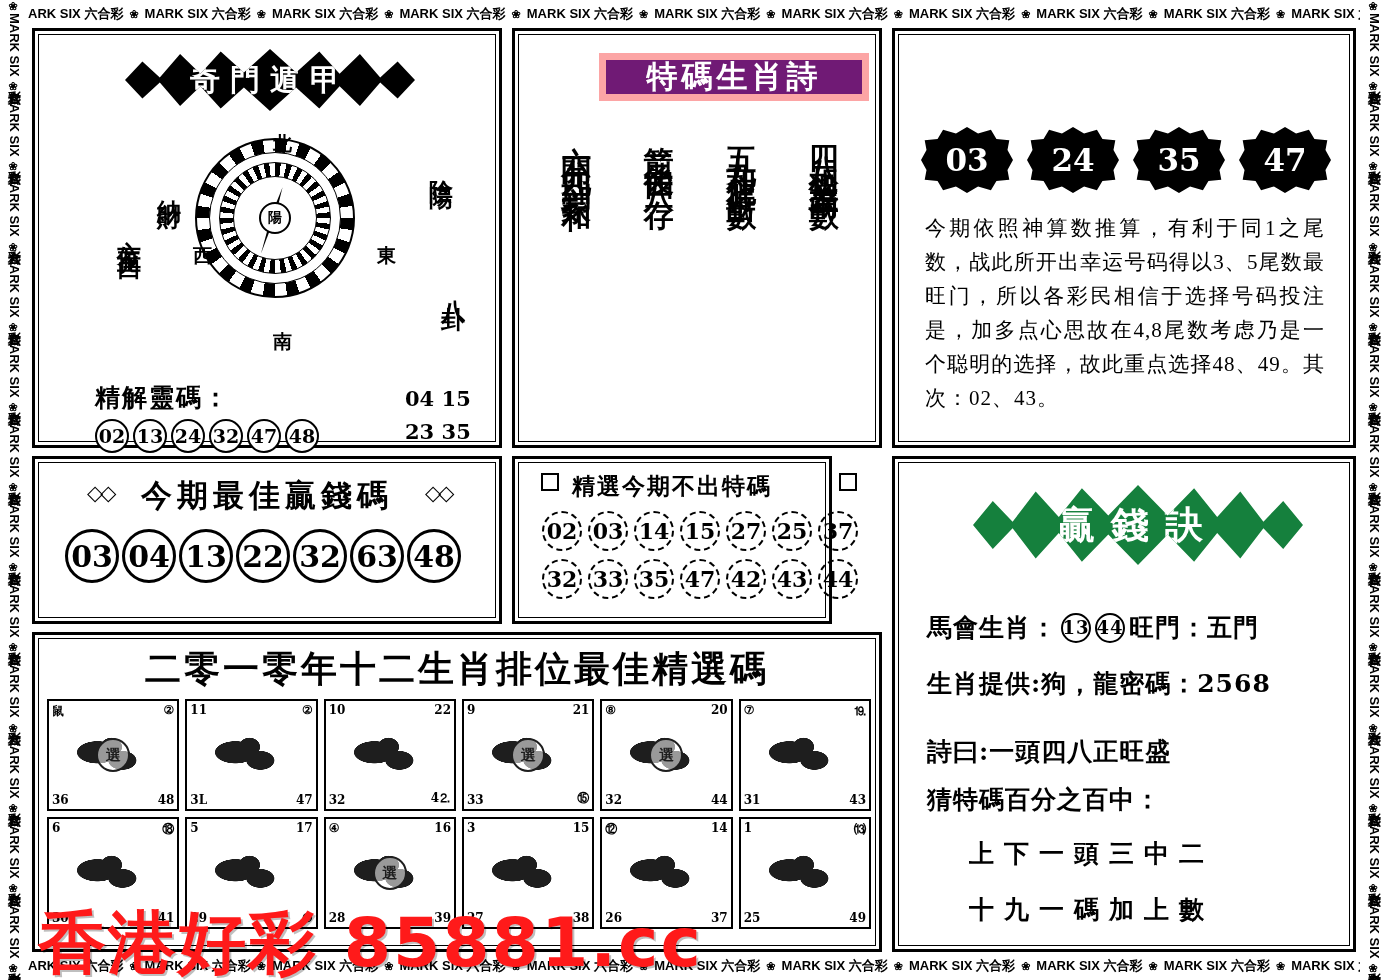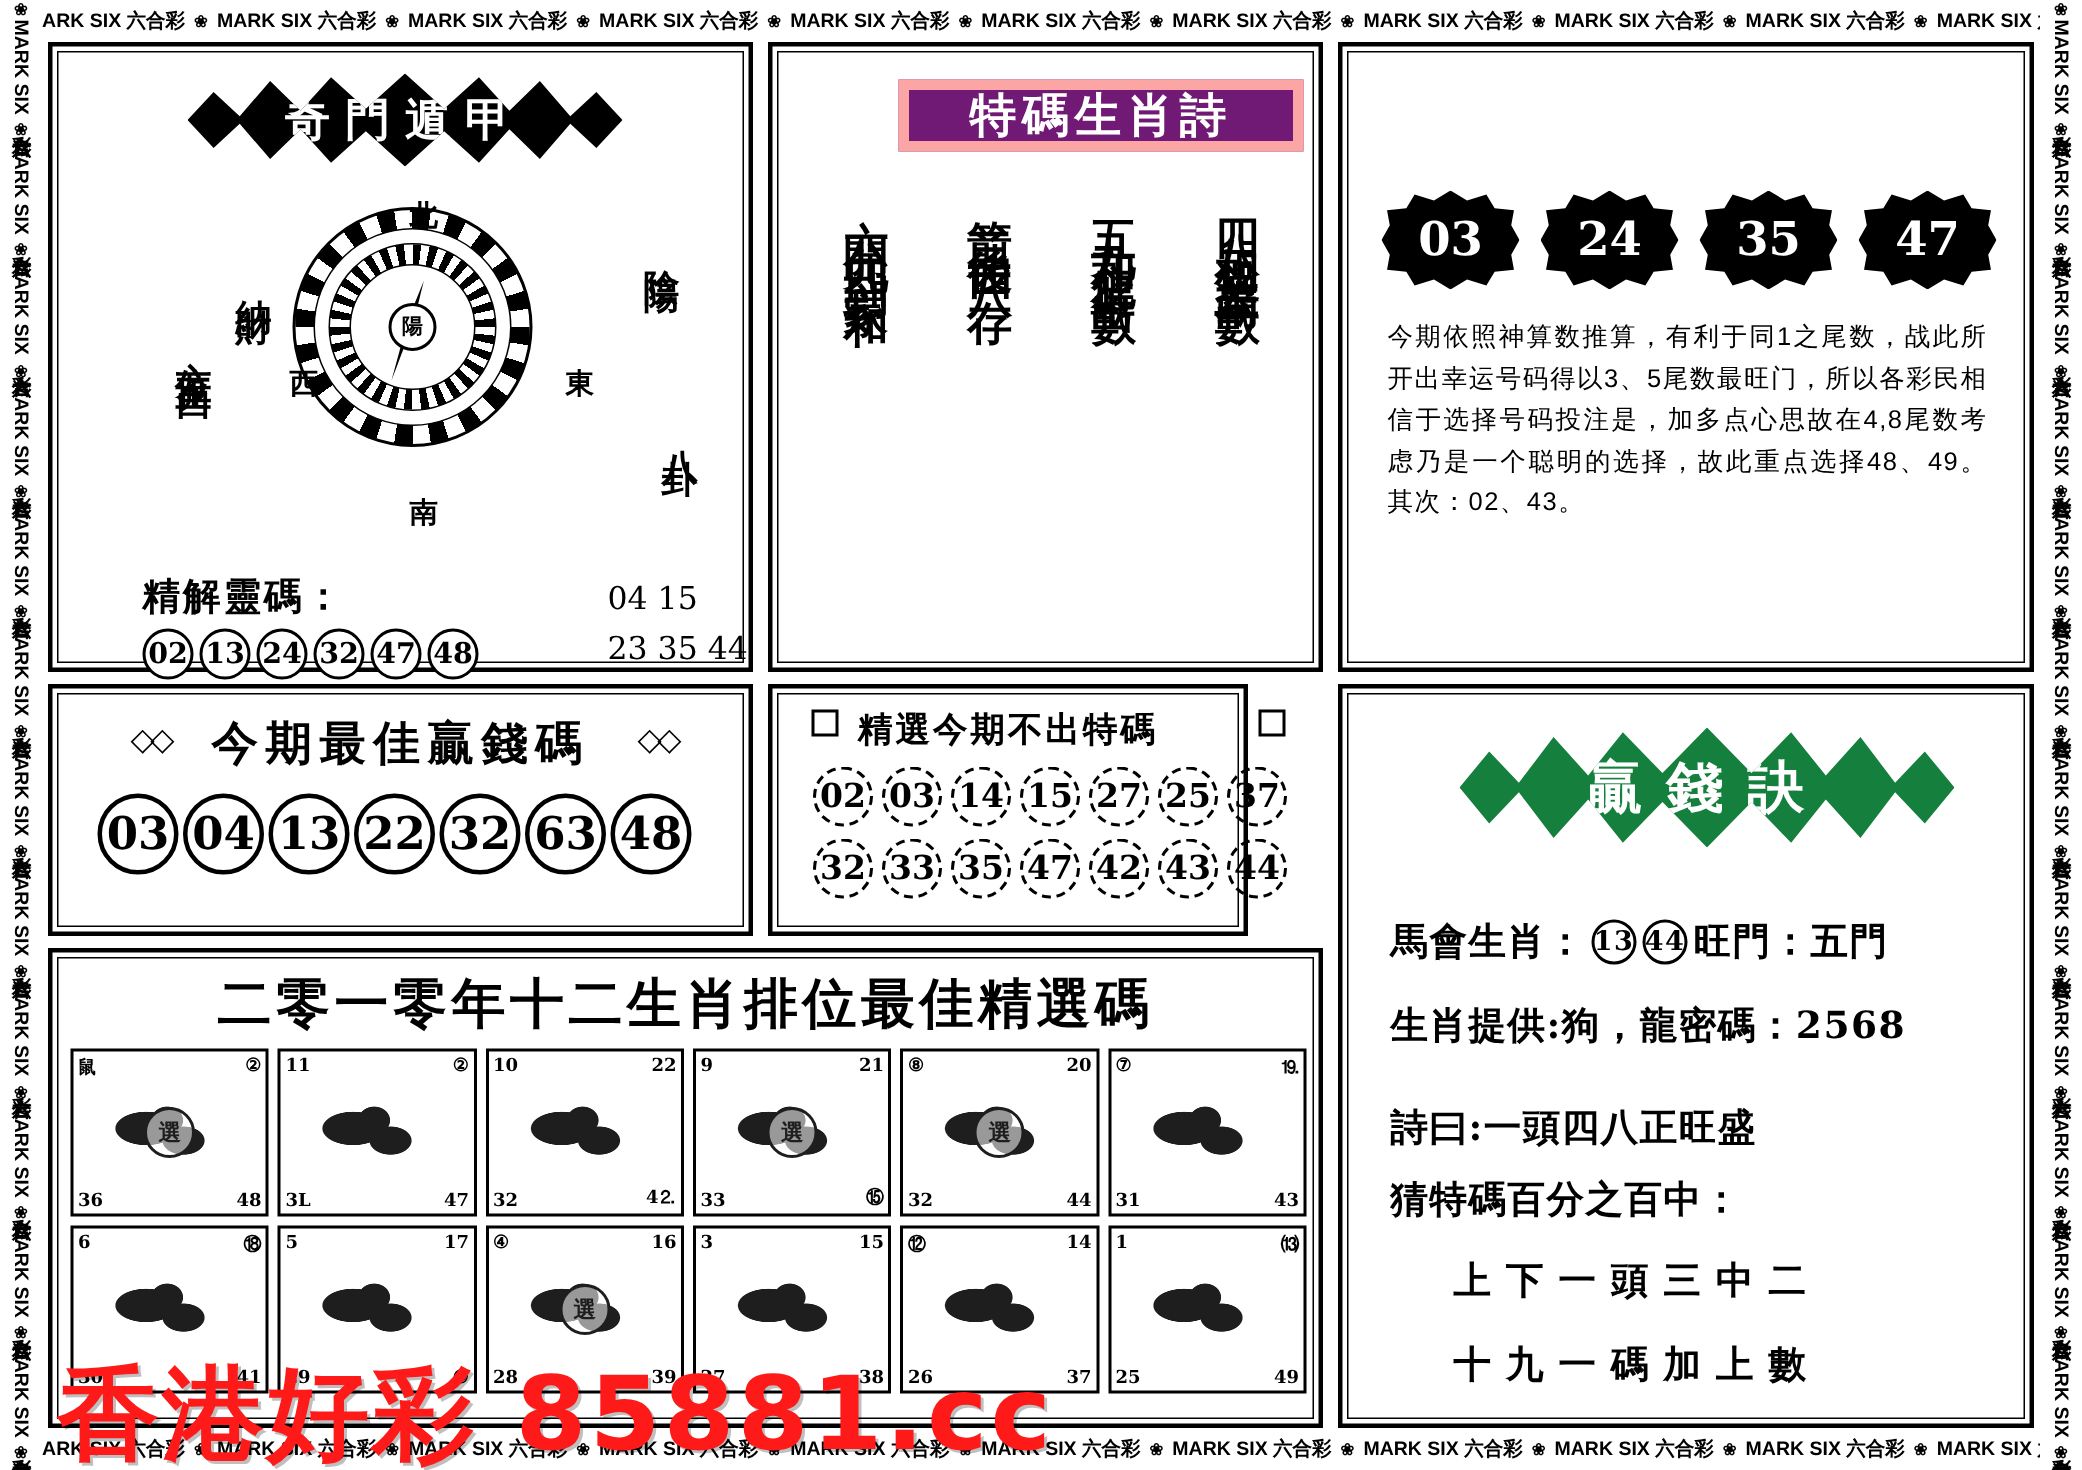--- a/index.html
+++ b/index.html
@@ -122,21 +122,21 @@
   .ball-row { position:absolute; display:flex; gap:4px; }
   .ball {
     width:34px; height:34px; border-radius:50%;
     border:2px solid #000; background:#fff;
     display:flex; align-items:center; justify-content:center;
     font-family:"DejaVu Serif", serif; font-size:19px; font-weight:bold;
   }
   #qimen-balls { left:60px; top:388px; }
   .sidenums {
     position:absolute; left:370px; top:352px;
-    font-family:"DejaVu Serif", serif; font-size:21px; font-weight:normal;
+    font-family:"DejaVu Serif", serif; font-size:21px; font-weight:bold;
     line-height:1.55;
     text-align:left;
   }
 
   
   #p-poem { left:484px; top:0px; width:370px; height:420px; }
   .poem-title {
     position:absolute; left:48px; top:22px; width:270px; height:48px;
     background:#701a75; color:#fff;
     font-family:"DejaVu Serif", serif; font-weight:bold; font-size:31px;
@@ -172,22 +172,22 @@
     color:#fff; font-family:"DejaVu Serif", serif; font-size:31px; font-weight:bold;
   }
   .flower::before {
     content:""; position:absolute; inset:0;
     background:#000;
     clip-path: polygon(50% 0%, 62% 10%, 76% 4%, 82% 18%, 96% 20%, 94% 35%, 100% 50%, 94% 65%, 96% 80%, 82% 82%, 76% 96%, 62% 90%, 50% 100%, 38% 90%, 24% 96%, 18% 82%, 4% 80%, 6% 65%, 0% 50%, 6% 35%, 4% 20%, 18% 18%, 24% 4%, 38% 10%);
   }
   .flower span { position:relative; z-index:1; }
   .ss-body {
     position:absolute; left:30px; top:180px; width:400px;
-    font-family:Liberation Sans, sans-serif;
-    font-size:17px; line-height:1.62; letter-spacing:1px;
+    font-family:Liberation Serif, serif;
+    font-size:21px; line-height:1.62; letter-spacing:1px;
     text-align:justify;
   }
 
   
   #p-best { left:4px; top:428px; width:470px; height:168px; }
   .best-title {
     position:absolute; left:0; top:16px; width:100%;
     text-align:center;
     font-family:Liberation Serif, serif; font-size:31px; font-weight:bold;
     letter-spacing:5px;

